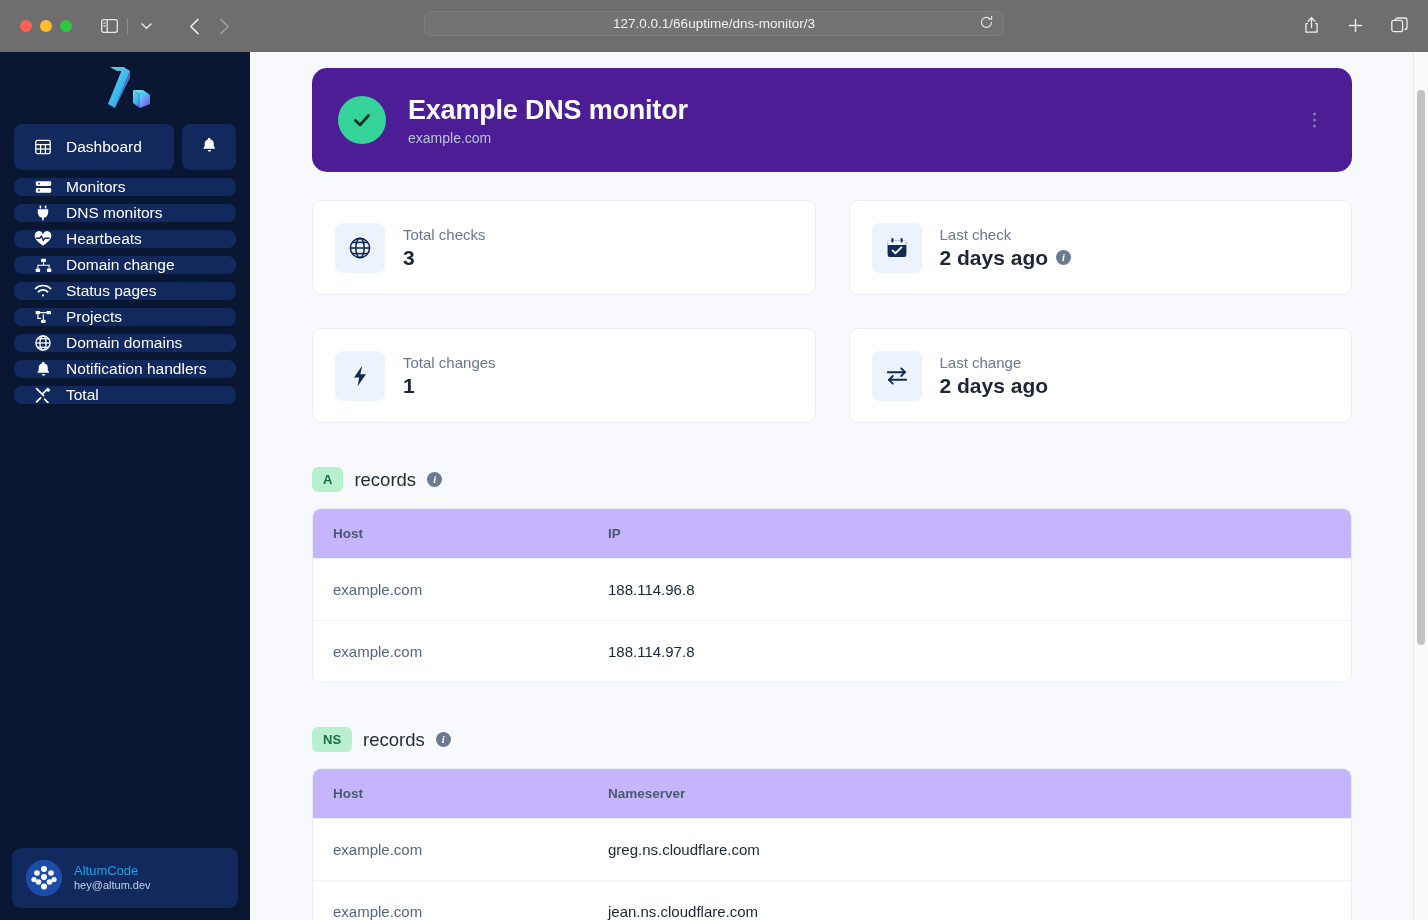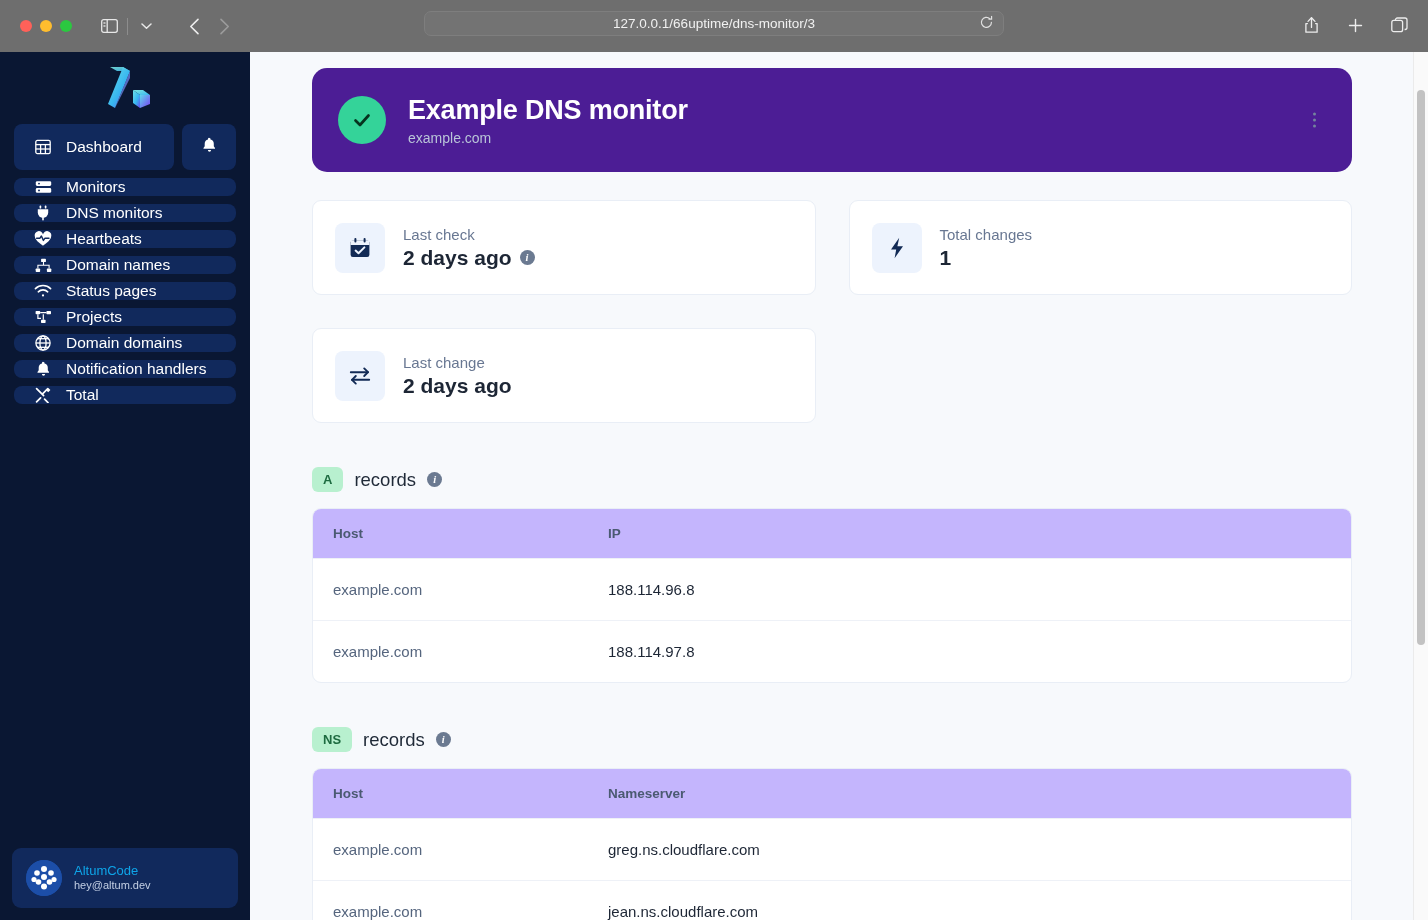--- a/index.html
+++ b/index.html
@@ -396,21 +396,21 @@
 
       <div class="nav-item">
         <span class="nav-ico">
           <svg width="17" height="15" viewBox="0 0 17 15" fill="#fff" stroke="#fff" stroke-width="1.1">
             <rect x="6.1" y="0.7" width="4.8" height="3.4" rx="0.7" stroke="none"></rect>
             <rect x="0.7" y="10.5" width="4.4" height="3.4" rx="0.7" stroke="none"></rect>
             <rect x="11.9" y="10.5" width="4.4" height="3.4" rx="0.7" stroke="none"></rect>
             <path d="M8.5 4.1v3.2M2.9 10.5V7.3h11.2v3.2" fill="none"></path>
           </svg>
         </span>
-        <span>Domain names</span>
+        <span>Domain change</span>
       </div>
 
       <div class="nav-item">
         <span class="nav-ico">
           <svg width="18" height="14" viewBox="0 0 18 14" fill="none" stroke="#fff" stroke-width="1.6" stroke-linecap="round">
             <path d="M1.4 4.6a11 11 0 0 1 15.2 0"></path>
             <path d="M4.3 7.8a6.8 6.8 0 0 1 9.4 0"></path>
             <circle cx="9" cy="11.4" r="1.1" fill="#fff" stroke="none"></circle>
           </svg>
         </span>
@@ -503,20 +503,37 @@
         </div>
         <div id="monitor-menu-btn">
           <i></i>
             <i></i>
             <i></i>
         </div>
       </section>
 
       <div class="stats-grid">
 
+        <div class="stat-card">
+          <div class="stat-icon">
+            <svg width="22" height="22" viewBox="0 0 22 22" fill="none" stroke="#122a55" stroke-width="1.6">
+              <circle cx="11" cy="11" r="9.6"></circle>
+              <ellipse cx="11" cy="11" rx="4.2" ry="9.6"></ellipse>
+              <line x1="1.4" y1="11" x2="20.6" y2="11"></line>
+              <line x1="3.1" y1="5.4" x2="18.9" y2="5.4"></line>
+              <line x1="3.1" y1="16.6" x2="18.9" y2="16.6"></line>
+            </svg>
+          </div>
+          <div class="stat-text">
+            <div class="stat-label">Total checks</div>
+            <div class="stat-value">
+              <span>3</span>
+            </div>
+          </div>
+        </div>
 
         <div class="stat-card">
           <div class="stat-icon">
             <svg width="22" height="22" viewBox="0 0 22 22" fill="#122a55">
               <rect x="1.6" y="3.4" width="18.8" height="16.6" rx="2.2"></rect>
               <rect x="1.6" y="3.4" width="18.8" height="4.6" fill="#edf3fd"></rect>
               <rect x="5.4" y="1" width="2" height="4.4" rx="0.9"></rect>
               <rect x="14.6" y="1" width="2" height="4.4" rx="0.9"></rect>
               <polyline points="6.6,13.6 9.5,16.3 15.4,10.4" fill="none" stroke="#edf3fd" stroke-width="2" stroke-linecap="round" stroke-linejoin="round"></polyline>
             </svg>

